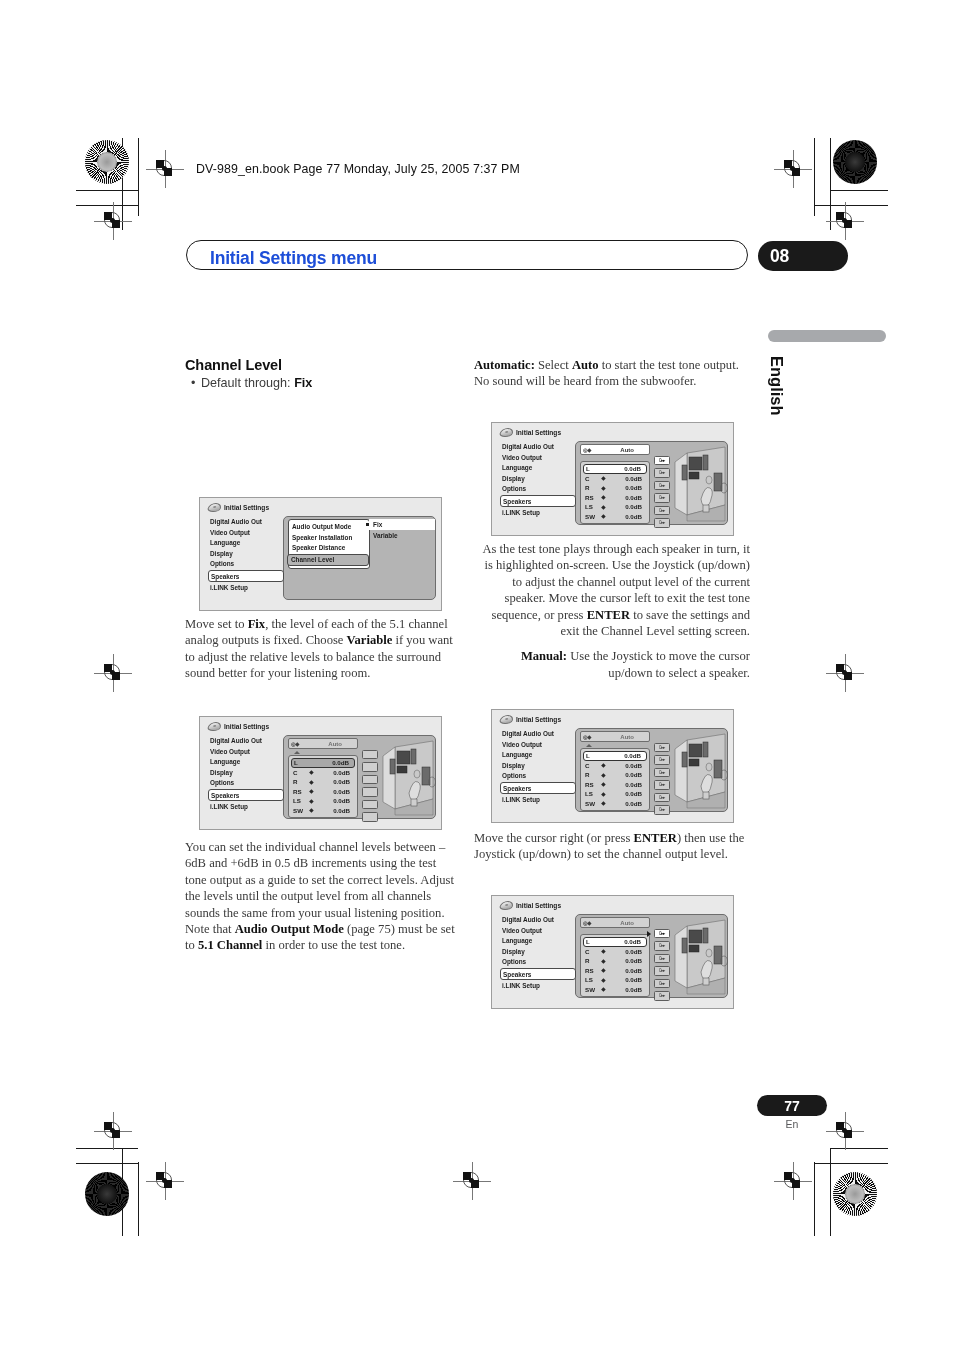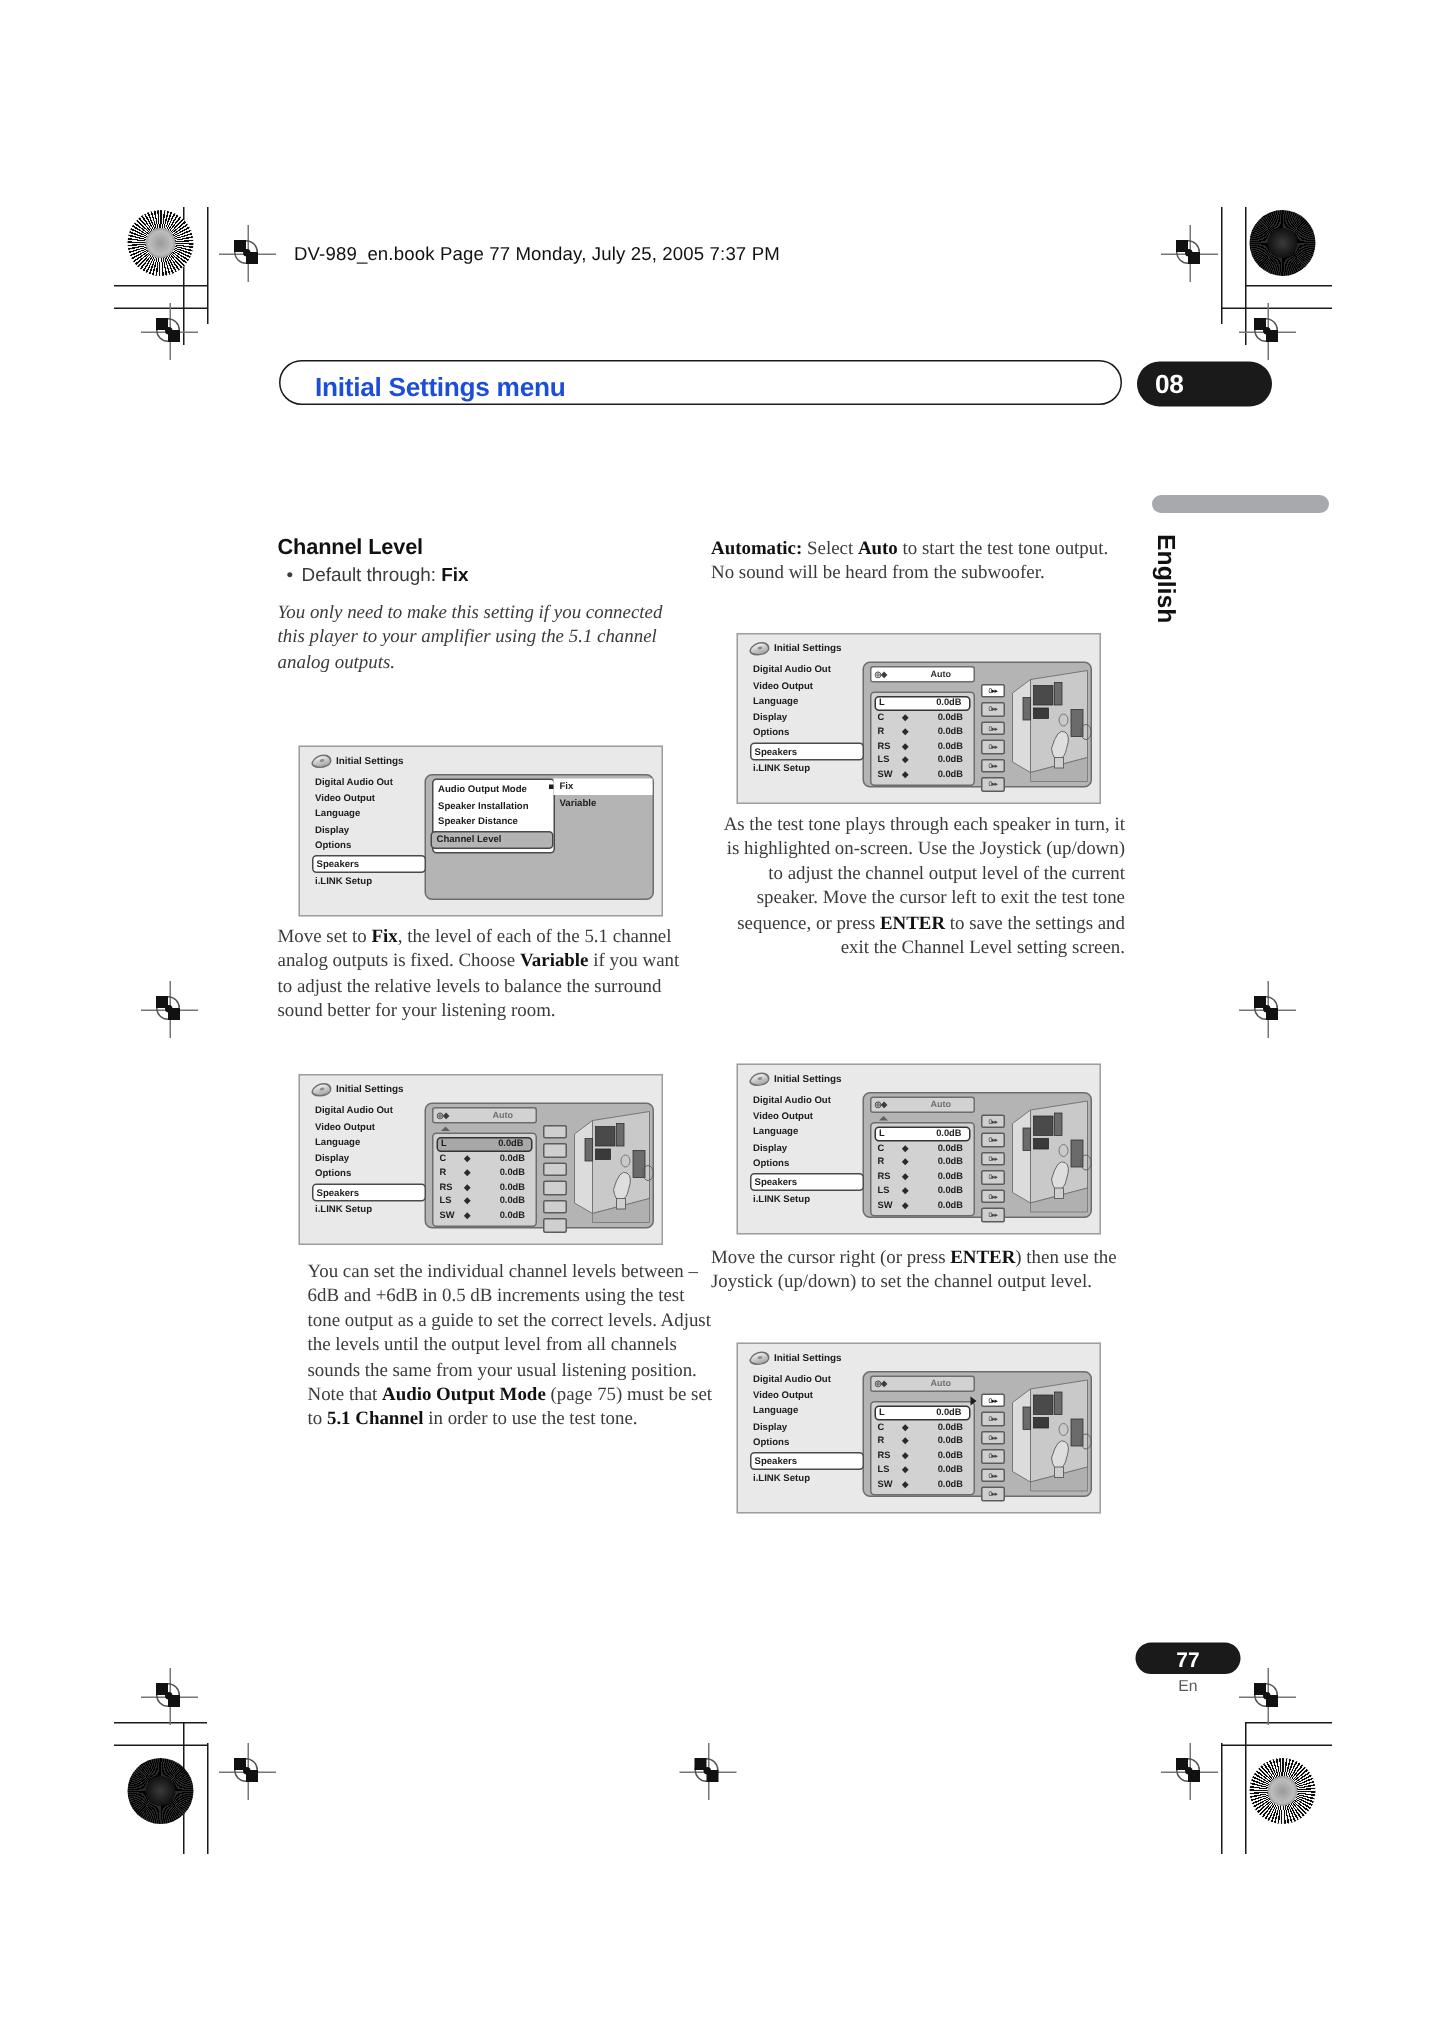--- a/index.html
+++ b/index.html
@@ -525,21 +525,20 @@
 <div class="chapter-num">08</div>
 
 <div class="lang-pill"></div>
 <div class="lang-label">English</div>
 
 <div class="col col-left">
   <h2 class="sect">Channel Level</h2>
   <ul class="bullets">
     <li><span>Default through: </span><b>Fix</b></li>
   </ul>
-  <p class="body italic">You only need to make this setting if you connected this player to your amplifier using the 5.1 channel analog outputs.</p>
 </div>
 
 <div class="osd" style="left:199px; top:497px;">
   <div class="osd-titlebar">
     <span class="disc-icon"></span>
     <span>Initial Settings</span>
   </div>
   <div class="osd-body">
     <div class="osd-panel"></div>
     <div class="osd-nav">
@@ -645,21 +644,21 @@
         <rect x="84" y="56" width="16" height="36" fill="#6b6b6b" stroke="#2a2a2a" stroke-width="1"></rect>
         <path d="M58,108 q8,-28 18,-22 q8,5 2,22 q-2,12 -10,14 q-8,2 -10,-14 z" fill="#dedede" stroke="#5a5a5a" stroke-width="1.2"></path>
         <rect x="62" y="120" width="12" height="14" fill="#cfcfcf" stroke="#5a5a5a" stroke-width="1.2"></rect>
         <ellipse cx="104" cy="86" rx="7" ry="10" fill="none" stroke="#5a5a5a" stroke-width="1.2"></ellipse>
       </svg>
     </div>
   </div>
   <div class="osd-bottom-pad"></div>
 </div>
 
-<div class="col" style="left:185px; top:839px;margin-left:20px;">
+<div class="col" style="left:185px; top:839px;">
   <p class="body"><span>You can set the individual channel levels between –6dB and +6dB in 0.5 dB increments using the test tone output as a guide to set the correct levels. Adjust the levels until the output level from all channels sounds the same from your usual listening position. Note that </span><b>Audio Output Mode</b><span> (page 75) must be set to </span><b>5.1 Channel</b><span> in order to use the test tone.</span></p>
 </div>
 
 <div class="col col-right">
   <p class="body"><b>Automatic:</b><span> Select </span><b>Auto</b><span> to start the test tone output. No sound will be heard from the subwoofer.</span></p>
 </div>
 
 <div class="osd" style="left:491px; top:422px;">
   <div class="osd-titlebar">
     <span class="disc-icon"></span>
@@ -737,20 +736,21 @@
         <rect x="62" y="120" width="12" height="14" fill="#cfcfcf" stroke="#5a5a5a" stroke-width="1.2"></rect>
         <ellipse cx="104" cy="86" rx="7" ry="10" fill="none" stroke="#5a5a5a" stroke-width="1.2"></ellipse>
       </svg>
     </div>
   </div>
   <div class="osd-bottom-pad"></div>
 </div>
 
 <div class="col" style="left:474px; top:541px;text-align:right;">
   <p class="body"><span>As the test tone plays through each speaker in turn, it is highlighted on-screen. Use the Joystick (up/down) to adjust the channel output level of the current speaker. Move the cursor left to exit the test tone sequence, or press </span><b>ENTER</b><span> to save the settings and exit the Channel Level setting screen.</span></p>
+  <p class="body"><b>Manual:</b><span> Use the Joystick to move the cursor up/down to select a speaker.</span></p>
 </div>
 
 <div class="osd" style="left:491px; top:709px;">
   <div class="osd-titlebar">
     <span class="disc-icon"></span>
     <span>Initial Settings</span>
   </div>
   <div class="osd-body">
     <div class="osd-panel"></div>
     <div class="osd-nav">

